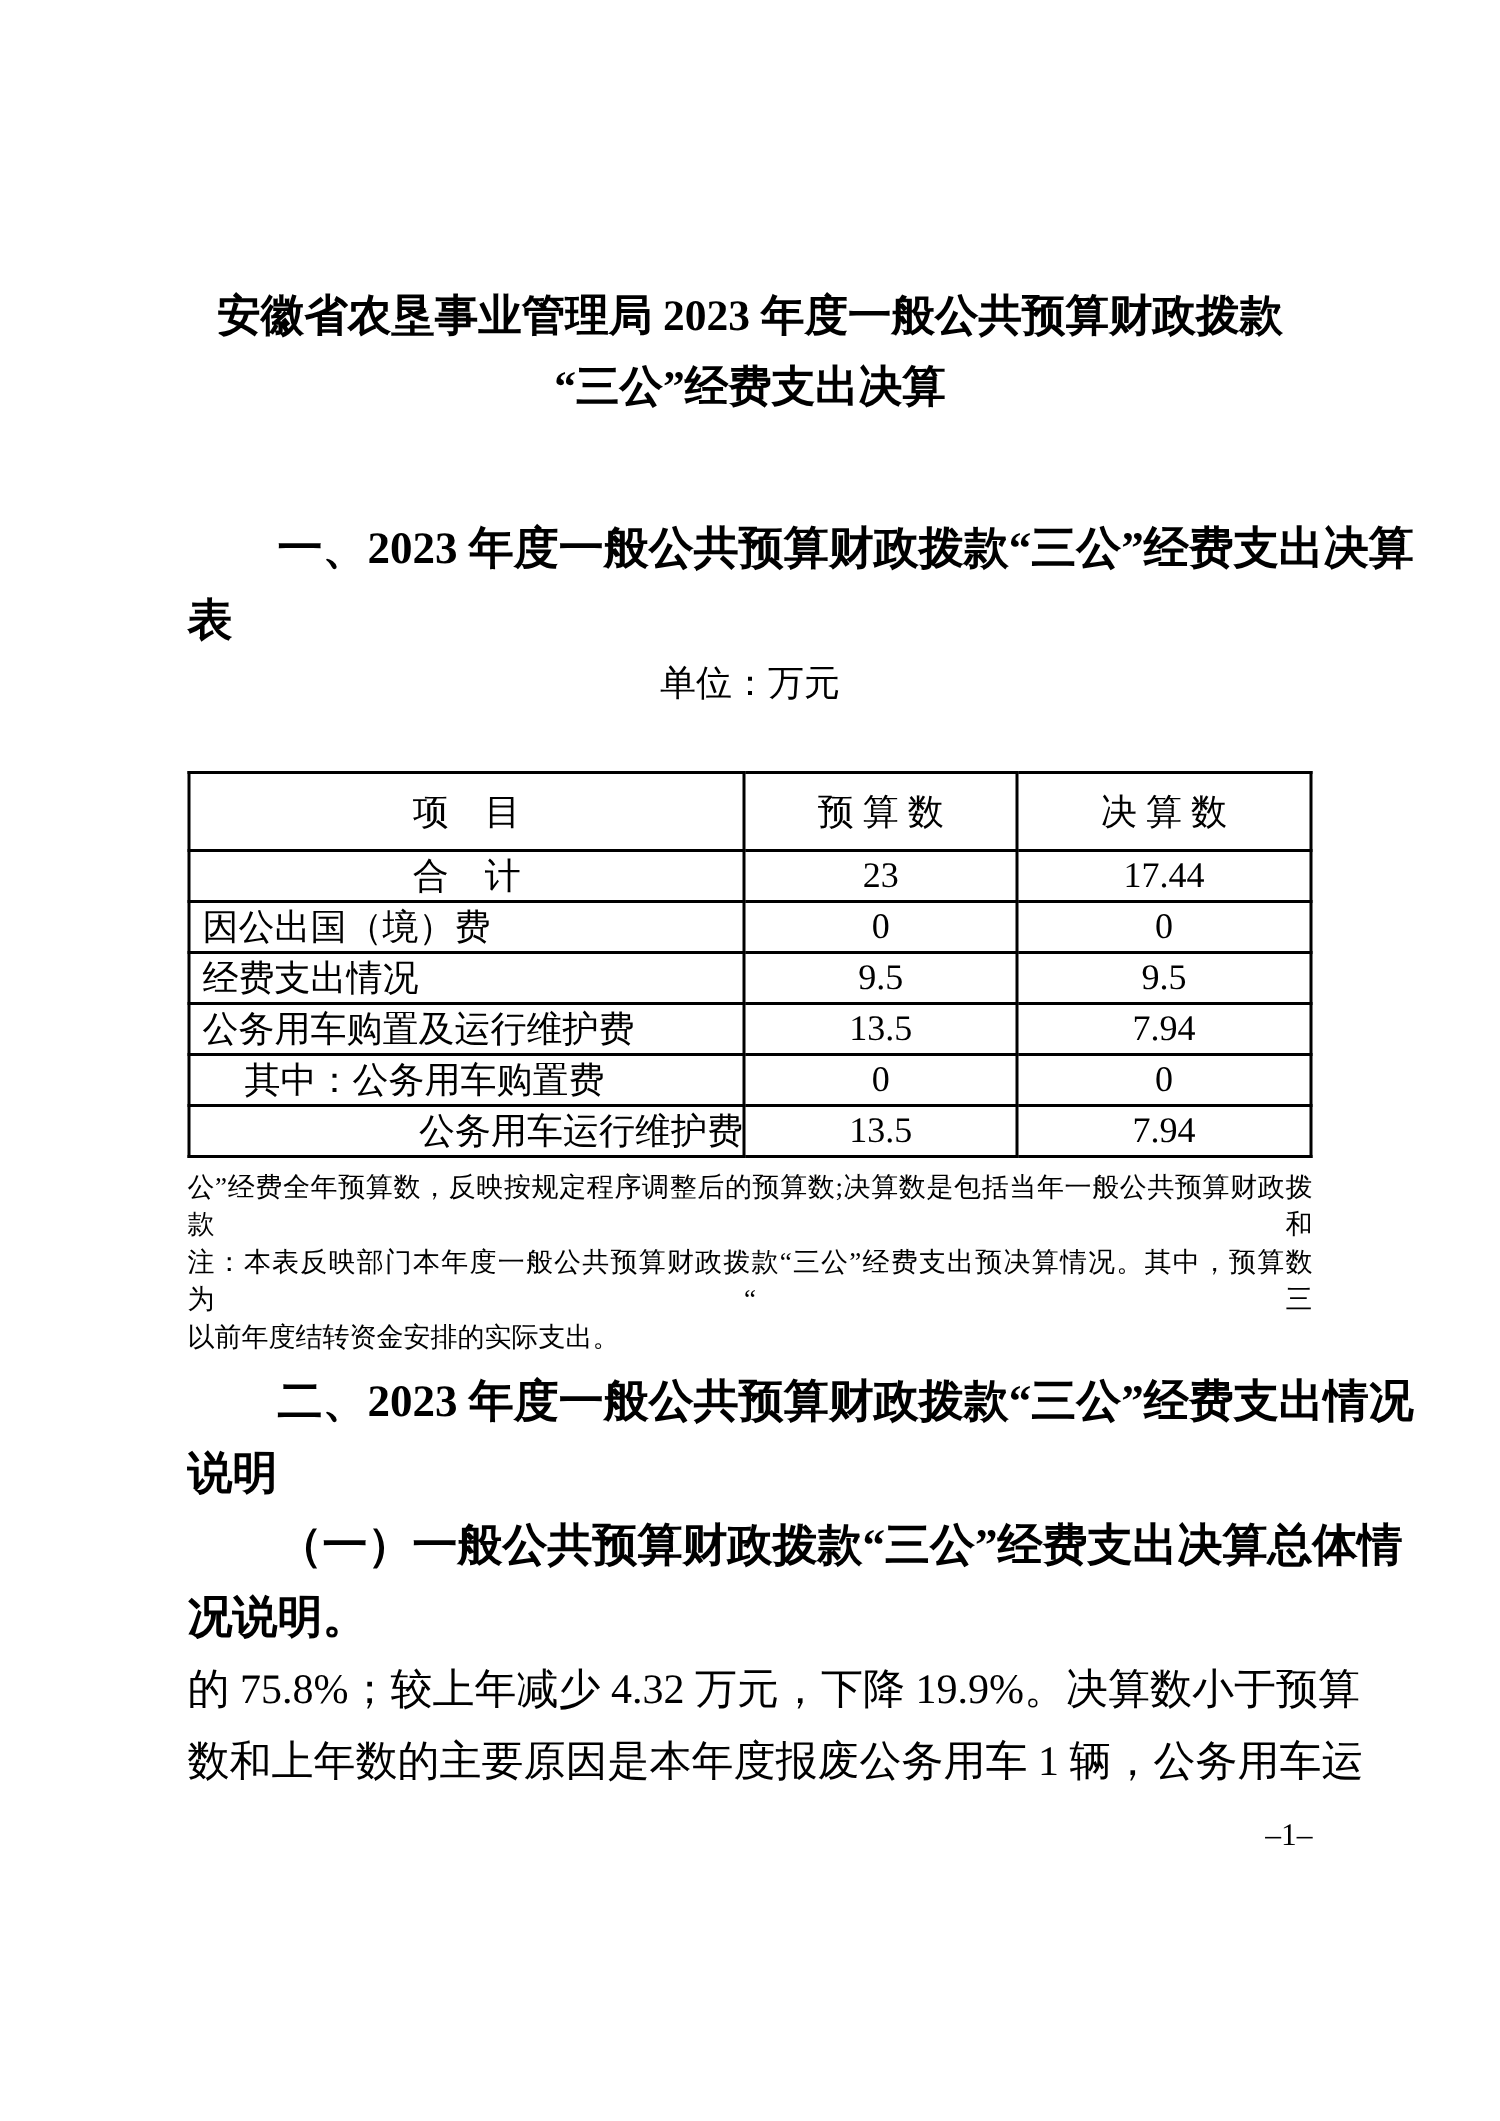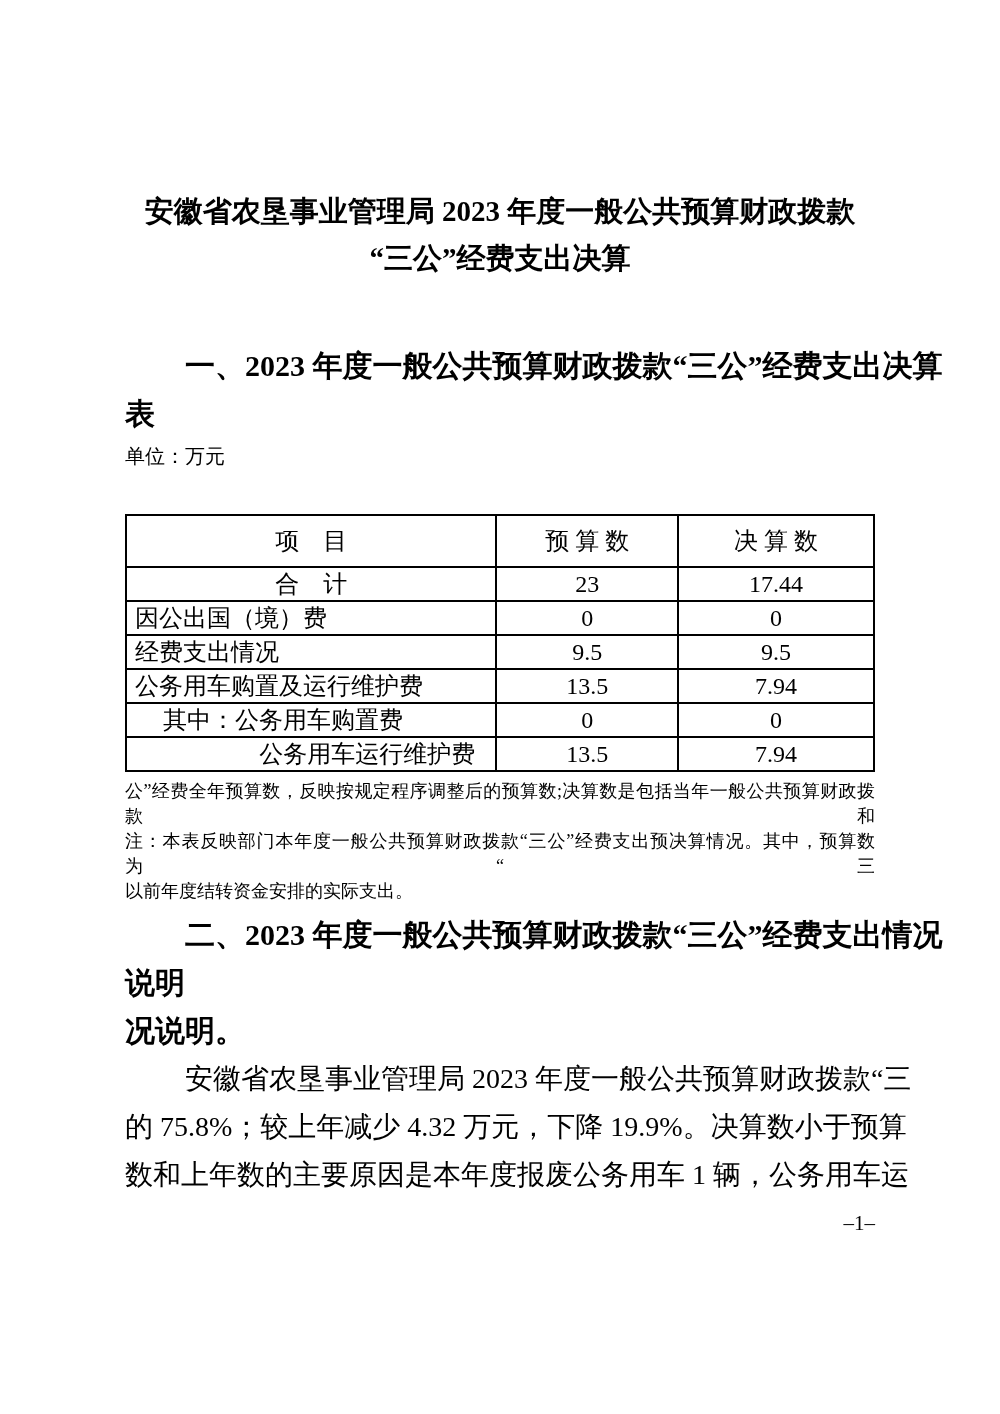--- a/index.html
+++ b/index.html
@@ -28,22 +28,22 @@
     font-weight: 700;
     font-size: 30px;
     line-height: 48px;
     white-space: nowrap;
   }
   .first-indent { padding-left: 60px; }
   .fill { text-align: justify; text-align-last: justify; }
   .section1-heading { margin-top: 60px; }
   .unit-line {
     margin-top: 2px;
-    text-align: left;
-    font-size: 20px;
+    text-align: center;
+    font-size: 24px;
     line-height: 32px;
   }
   
   table.expense-table {
     width: 100%;
     border-collapse: collapse;
     margin-top: 42px;
     font-size: 24px;
     table-layout: fixed;
   }
@@ -55,21 +55,21 @@
     overflow: hidden;
     white-space: nowrap;
   }
   .expense-table thead th { height: 52px; }
   .expense-table td { height: 34px; margin-top: 20px; }
   .col-item { width: 49.5%; }
   .col-budget { width: 24.3%; }
   .col-final { width: 26.2%; }
   td.item-left { text-align: left; padding-left: 8px; }
   td.item-indent1 { text-align: left; padding-left: 36px; }
-  td.item-indent2 { text-align: center; padding-left: 112px; }
+  td.item-indent2 { text-align: right; padding-left: 112px; }
   
   .table-note { margin-top: 7px; font-size: 18px; line-height: 25px; }
   .note-line { white-space: nowrap; }
   .note-line.fill { white-space: normal; }
   
   .section2-heading { margin-top: 7px; }
   
   .body-para { font-size: 28px; line-height: 48px; }
   .para-line { white-space: nowrap; }
   
@@ -149,24 +149,24 @@
     <div class="note-line fill">注：本表反映部门本年度一般公共预算财政拨款“三公”经费支出预决算情况。其中，预算数为“三</div>
     <div class="note-line">以前年度结转资金安排的实际支出。</div>
   </div>
 
   <div class="section2-heading">
     <div class="heading-line first-indent fill">二、2023 年度一般公共预算财政拨款“三公”经费支出情况</div>
     <div class="heading-line">说明</div>
   </div>
 
   <div class="subsection1-heading">
+    <div class="heading-line first-indent fill">（一）一般公共预算财政拨款“三公”经费支出决算总体情</div>
     <div class="heading-line">况说明。</div>
   </div>
 
   <div class="body-para">
-    <div class="para-line first-indent fill">安徽省农垦事业管理局 2023 年度一般公共预算财政拨款“三</div>
     <div class="para-line fill">的 75.8%；较上年减少 4.32 万元，下降 19.9%。决算数小于预算</div>
     <div class="para-line">数和上年数的主要原因是本年度报废公务用车 1 辆，公务用车运</div>
   </div>
 
   <div class="page-number">–1–</div>
 
 </div>
 
 </body></html>

